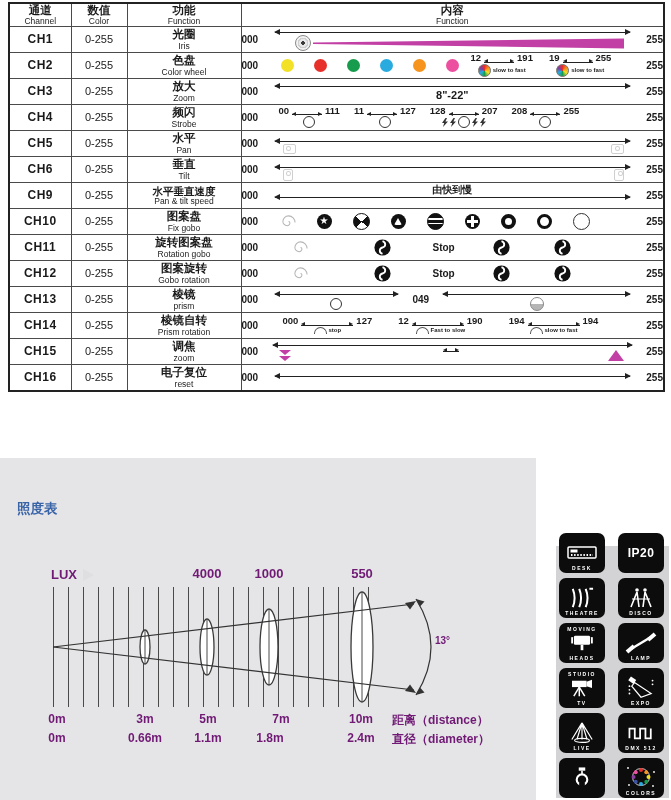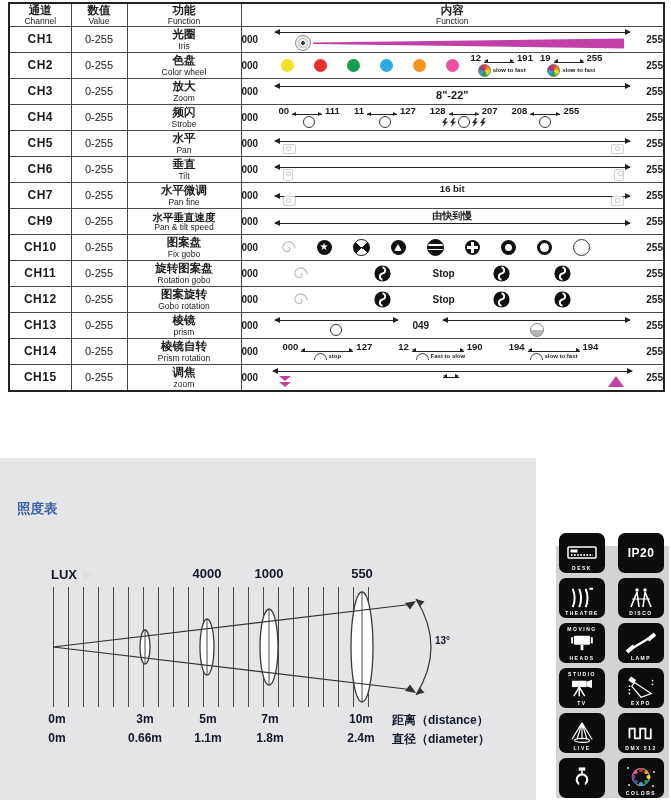--- a/index.html
+++ b/index.html
@@ -90,21 +90,21 @@
      border-left:6.5px solid transparent;border-right:6.5px solid transparent;
      border-top:5.5px solid #c23fa5;}
   .chev::before{top:0;} .chev::after{top:6px;}
   .triup{position:absolute;width:0;height:0;border-left:8px solid transparent;
      border-right:8px solid transparent;border-bottom:11px solid #c23fa5;}
 
   
   .panel{position:absolute;left:0;top:458px;width:536px;height:342px;background:#e5e5e7;}
   .panel-title{position:absolute;left:17px;top:42px;font-size:13.5px;font-weight:bold;color:#3a64a8;}
   .strip{position:absolute;left:556px;top:88px;width:113px;height:252px;background:#d3d3d5;}
-  .diagram{position:absolute;left:45px;top:107px;width:520px;height:190px;color:#0f172a;}
+  .diagram{position:absolute;left:45px;top:107px;width:520px;height:190px;color:#701a75;}
   .lux-lab{position:absolute;left:6px;top:2px;font-size:13px;font-weight:bold;display:flex;align-items:center;gap:6px;}
   .lux-tri{width:0;height:0;border-top:6px solid transparent;border-bottom:6px solid transparent;
            border-left:11px solid #dfdfe1;position:relative;}
   .lux-tri::before{content:"";position:absolute;left:-13px;top:-7.5px;width:0;height:0;
            border-top:7.5px solid transparent;border-bottom:7.5px solid transparent;
            border-left:13.5px solid #333;z-index:-1;}
   .dval{position:absolute;top:1px;transform:translateX(-50%);font-size:13px;font-weight:bold;}
   .ticks{position:absolute;left:8px;top:22px;width:317px;height:120px;
          background:repeating-linear-gradient(to right,#4a4a4a 0,#4a4a4a 1px,transparent 1px,transparent 15px);}
   svg.cone{position:absolute;left:0;top:22px;}
@@ -134,21 +134,21 @@
       <col style="width:423px">
     </colgroup>
 <tbody>
       <tr class="hdr">
   <td>
           <div class="zh">通道</div>
           <div class="en">Channel</div>
         </td>
   <td>
           <div class="zh">数值</div>
-          <div class="en">Value</div>
+          <div class="en">Color</div>
         </td>
   <td>
           <div class="zh">功能</div>
           <div class="en">Function</div>
         </td>
   <td>
           <div class="zh">内容</div>
           <div class="en">Function</div>
         </td>
 </tr>
@@ -198,21 +198,21 @@
         <span class="mini-top">
                   <span>12</span>
                   <span class="ma"></span>
                   <span>191</span>
                 </span>
         <span class="mini-bot">
                   <span class="wheel"></span>
                   <span class="cap">slow to fast</span>
                 </span>
       </span>
-      <span class="mini" style="margin-left:7px">
+      <span class="mini" style="margin-left:16px">
         <span class="mini-top">
                   <span>19</span>
                   <span class="ma"></span>
                   <span>255</span>
                 </span>
         <span class="mini-bot">
                   <span class="wheel"></span>
                   <span class="cap">slow to fast</span>
                 </span>
       </span>
@@ -343,40 +343,20 @@
     <span class="mid">
       <span class="arr" style="top:10px"></span>
       <span class="pt vert" style="left:12px"></span>
       <span class="pt vert" style="right:10px"></span>
     </span>
     <span class="nv r">255</span>
   </div>
         </td>
 </tr>
 
-<tr class="row">
-  <td class="chn">CH7</td>
-  <td class="valn">0-255</td>
-  <td>
-          <div class="zh">水平微调</div>
-          <div class="en">Pan fine</div>
-        </td>
-  <td class="cc">
-          <div class="cci">
-    <span class="nv">000</span>
-    <span class="mid">
-      <span class="clab" style="top:0;font-size:9.5px">16 bit</span>
-      <span class="arr" style="top:13px"></span>
-      <span class="pt" style="left:12px"></span>
-      <span class="pt" style="right:10px"></span>
-    </span>
-    <span class="nv r">255</span>
-  </div>
-        </td>
-</tr>
 
 
 <tr class="row">
   <td class="chn">CH9</td>
   <td class="valn">0-255</td>
   <td>
           <div class="zh" style="font-size:10.5px">水平垂直速度</div>
           <div class="en">Pan &amp; tilt speed</div>
         </td>
   <td class="cc">
@@ -575,20 +555,37 @@
       <span class="arr" style="top:6px;left:2px;right:2px"></span>
       <span class="chev" style="left:8px;top:11px"></span>
       <span class="ma m18" style="position:absolute;left:50%;top:12px;margin-left:-9px"></span>
       <span class="triup" style="right:10px;top:11px"></span>
     </span>
     <span class="nv r">255</span>
   </div>
         </td>
 </tr>
 
+<tr class="row">
+  <td class="chn">CH16</td>
+  <td class="valn">0-255</td>
+  <td>
+          <div class="zh">电子复位</div>
+          <div class="en">reset</div>
+        </td>
+  <td class="cc">
+          <div class="cci">
+    <span class="nv">000</span>
+    <span class="mid">
+      <span class="arr" style="top:11px"></span>
+    </span>
+    <span class="nv r">255</span>
+  </div>
+        </td>
+</tr>
 </tbody>
   </table>
 
 <div class="panel">
   <div class="panel-title">照度表</div>
   <div class="strip"></div>
 
   <div class="diagram">
     <span class="lux-lab">
         <span>LUX</span>
@@ -615,21 +612,21 @@
       <polygon points="371,106 360,104 365,97.5" fill="#333"></polygon>
       <path d="M371,12 Q401,60 371,108" fill="none" stroke="#333" stroke-width="1.2"></path>
       <polygon points="371,12 379.5,14.5 375,19.5" fill="#333"></polygon>
       <polygon points="371,108 379.5,105.5 375,100.5" fill="#333"></polygon>
     </svg>
     <span class="deg">13°</span>
 
     <span class="dl" style="left:12px;top:147px">0m</span>
     <span class="dl" style="left:100px;top:147px">3m</span>
     <span class="dl" style="left:163px;top:147px">5m</span>
-    <span class="dl" style="left:225px;top:147px">7m</span>
+    <span class="dl" style="left:236px;top:147px">7m</span>
     <span class="dl" style="left:316px;top:147px">10m</span>
     <span class="dcap" style="top:147px">距离（distance）</span>
 
     <span class="dl" style="left:12px;top:166px">0m</span>
     <span class="dl" style="left:100px;top:166px">0.66m</span>
     <span class="dl" style="left:163px;top:166px">1.1m</span>
     <span class="dl" style="left:225px;top:166px">1.8m</span>
     <span class="dl" style="left:316px;top:166px">2.4m</span>
     <span class="dcap" style="top:166px">直径（diameter）</span>
   </div>

